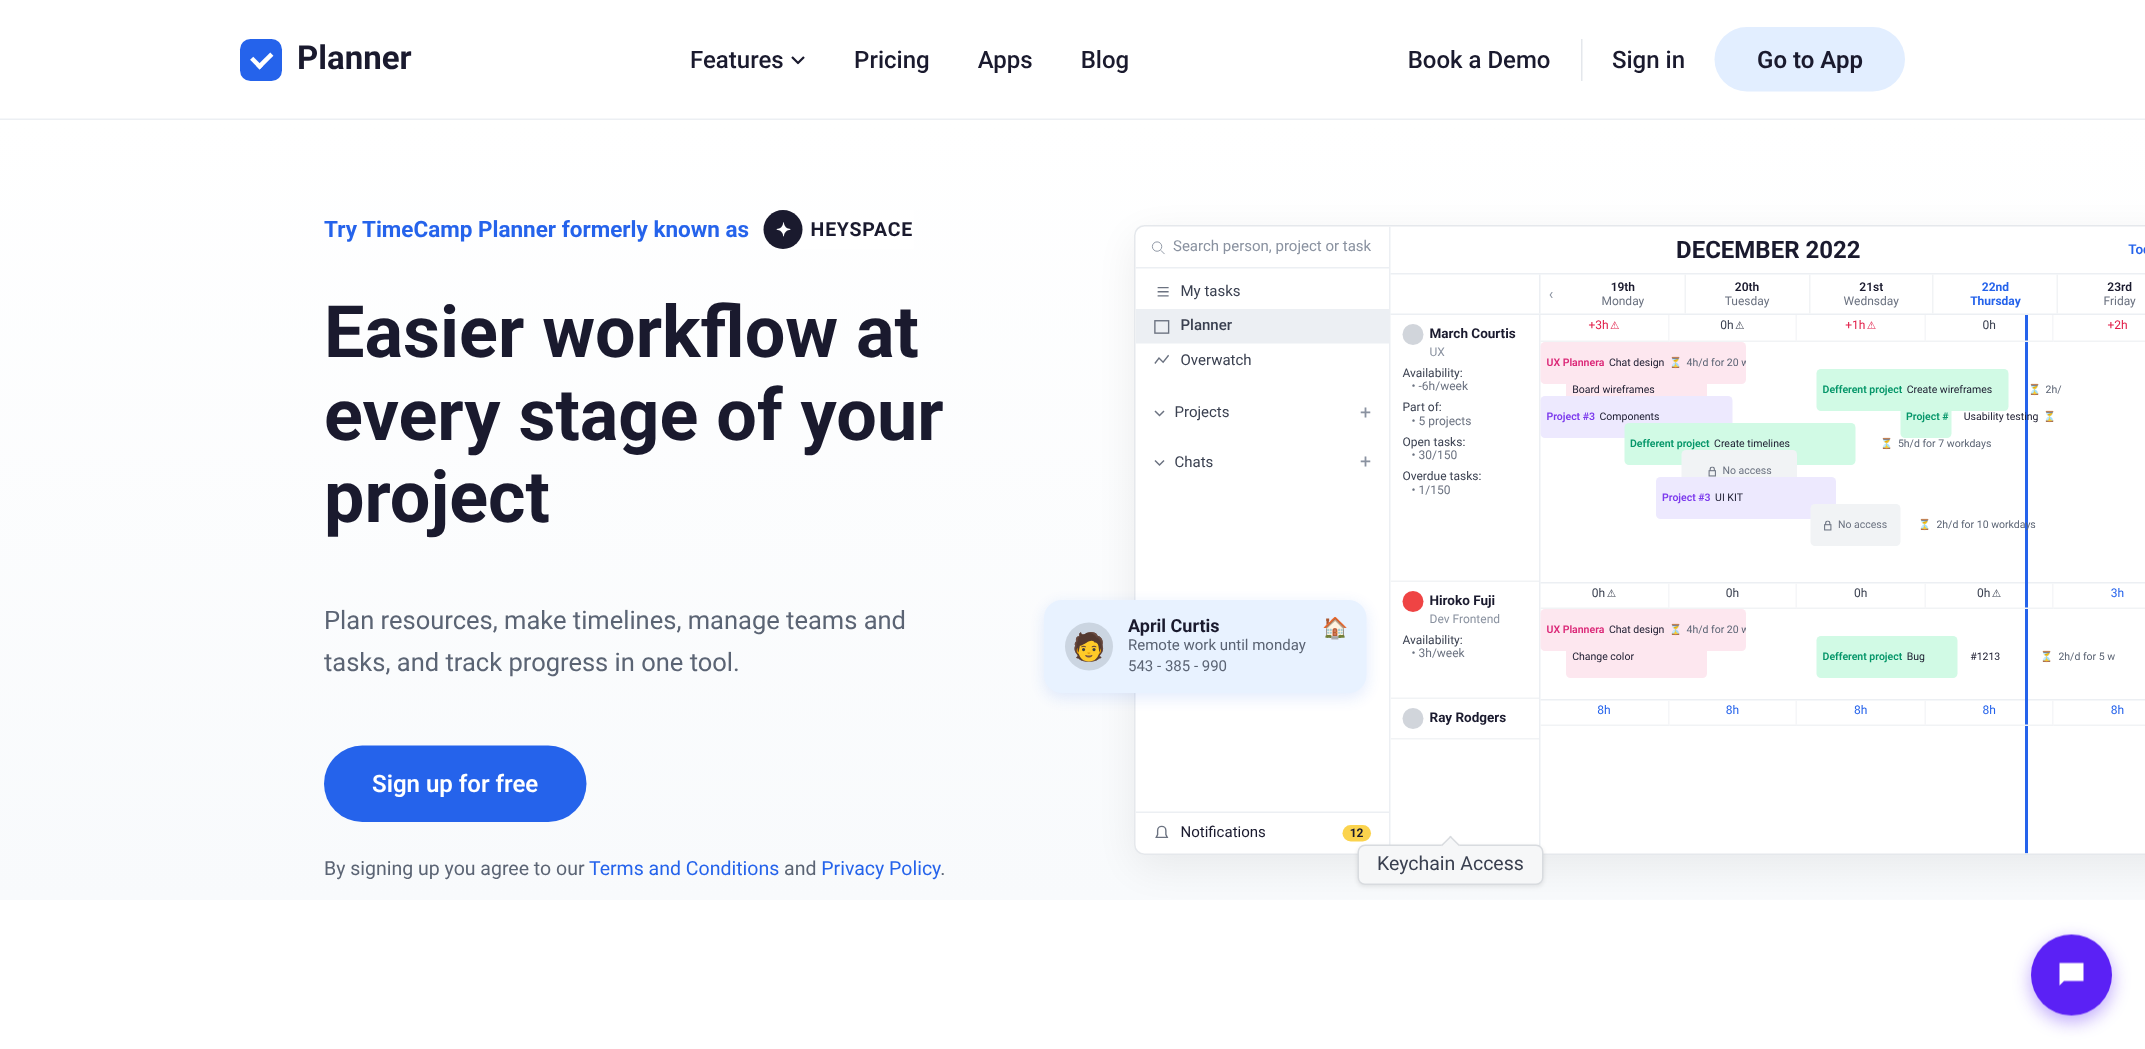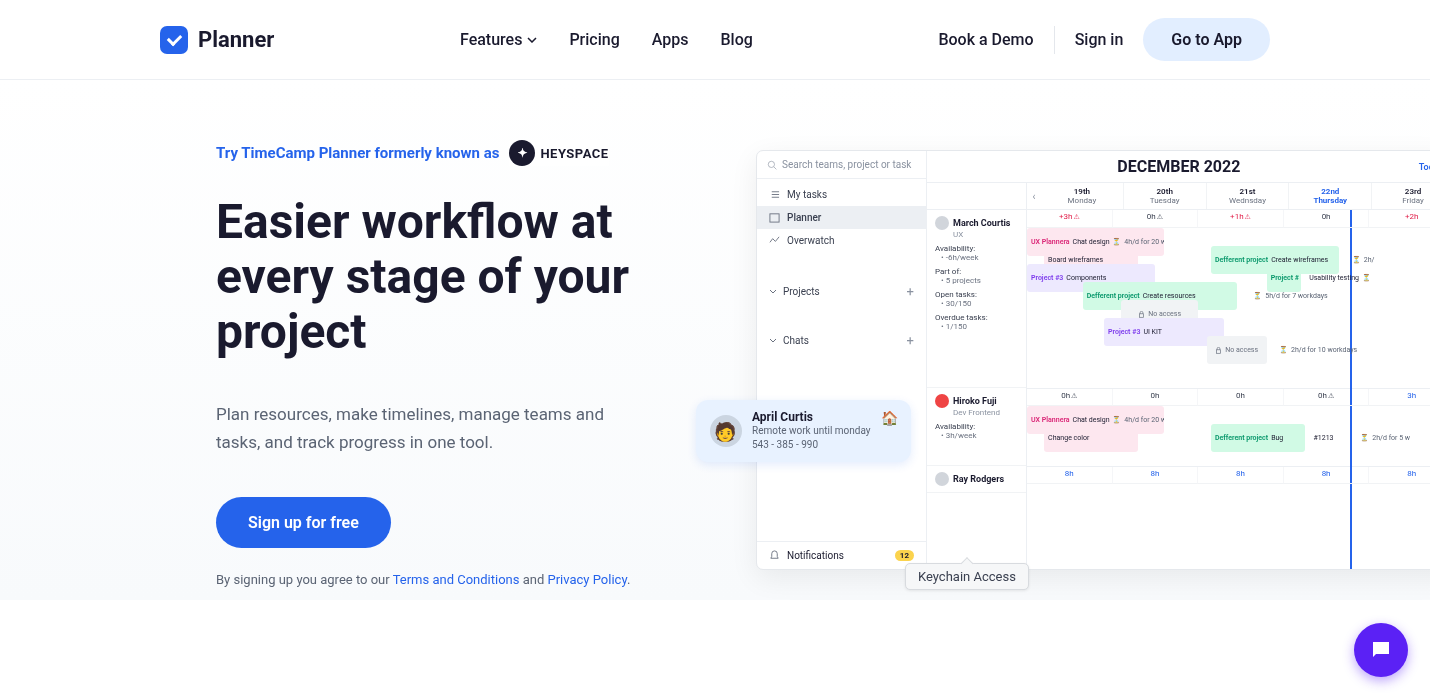--- a/index.html
+++ b/index.html
@@ -29,21 +29,21 @@
 
 .hero-right { flex: 1; position: relative; }
 .app-screenshot { position: absolute; left: 0; top: 10px; width: 700px; height: 420px; background: #fff; border: 1px solid #e5e8ec; border-radius: 7px; box-shadow: 0 8px 28px rgba(0,0,0,0.07); display: flex; overflow: hidden; }
 .ss-sidebar { width: 170px; border-right: 1px solid #eceff3; display: flex; flex-direction: column; font-size: 10px; }
 .ss-search { padding: 8px 10px; border-bottom: 1px solid #eceff3; display: flex; align-items: center; gap: 5px; color: #8a92a0; }
 .ss-search svg { width: 10px; height: 10px; }
 .ss-menu { padding: 4px 0; }
 .ss-menu-item { padding: 6px 12px; display: flex; align-items: center; gap: 7px; color: #3a4050; }
 .ss-menu-item.active { background: #eceff3; font-weight: 500; }
 .ss-menu-item svg { width: 11px; height: 11px; }
-.ss-section { padding: 6px 12px; display: flex; align-items: center; justify-content: space-between; color: #3a4050; margin-top: 22px; }
+.ss-section { padding: 6px 12px; display: flex; align-items: center; justify-content: space-between; color: #3a4050; margin-top: 6px; }
 .ss-section-left { display: flex; align-items: center; gap: 6px; }
 .ss-plus { color: #8a92a0; font-size: 13px; }
 .ss-spacer { flex: 1; }
 .ss-notif { padding: 8px 12px; display: flex; align-items: center; gap: 7px; border-top: 1px solid #eceff3; justify-content: space-between; }
 .ss-notif-left { display: flex; align-items: center; gap: 7px; }
 .ss-badge { background: #fbd34d; color: #1a1a2e; font-size: 8px; font-weight: 700; padding: 1px 5px; border-radius: 8px; }
 
 .ss-main { flex: 1; display: flex; flex-direction: column; }
 .ss-topbar { display: flex; align-items: center; justify-content: space-between; padding: 6px 12px; border-bottom: 1px solid #eceff3; font-size: 9px; }
 .ss-month { font-weight: 700; font-size: 16px; }
@@ -142,21 +142,21 @@
 
   <div class="hero-right">
     <div class="app-screenshot">
 
       <div class="ss-sidebar">
         <div class="ss-search">
           <svg viewBox="0 0 16 16">
               <circle cx="7" cy="7" r="5" stroke="#8a92a0" fill="none"></circle>
               <line x1="11" y1="11" x2="15" y2="15" stroke="#8a92a0"></line>
             </svg>
-          <span>Search teams, project or task</span>
+          <span>Search person, project or task</span>
         </div>
         <div class="ss-menu">
           <div class="ss-menu-item">
             <svg viewBox="0 0 12 12">
                 <line x1="3" y1="3" x2="11" y2="3" stroke="#6b7280"></line>
                 <line x1="3" y1="6" x2="11" y2="6" stroke="#6b7280"></line>
                 <line x1="3" y1="9" x2="11" y2="9" stroke="#6b7280"></line>
               </svg>
             <span>My tasks</span>
           </div>
@@ -302,21 +302,21 @@
                 </div>
               <div class="ss-task t-teal" style="left:56%;width:8%;top:36px">
                   <span class="tag">Project #</span>
                 </div>
               <div class="ss-task" style="left:65%;width:35%;top:36px;background:none">
                   <span>Usability testing</span>
                   <span class="ss-hourglass">⏳</span>
                 </div>
               <div class="ss-task t-teal" style="left:13%;width:36%;top:54px">
                   <span class="tag">Defferent project</span>
-                  <span>Create resources</span>
+                  <span>Create timelines</span>
                 </div>
               <div class="ss-task" style="left:52%;width:48%;top:54px;background:none">
                   <span class="ss-hourglass">⏳</span>
                   <span class="ss-meta">5h/d for 7 workdays</span>
                 </div>
               <div class="ss-task t-gray" style="left:22%;width:18%;top:72px">
                   <svg viewBox="0 0 10 10">
                     <rect x="2" y="4" width="6" height="5" stroke="#6b7280" fill="none"></rect>
                     <path d="M3 4V2.5a2 2 0 014 0V4" stroke="#6b7280" fill="none"></path>
                   </svg>

